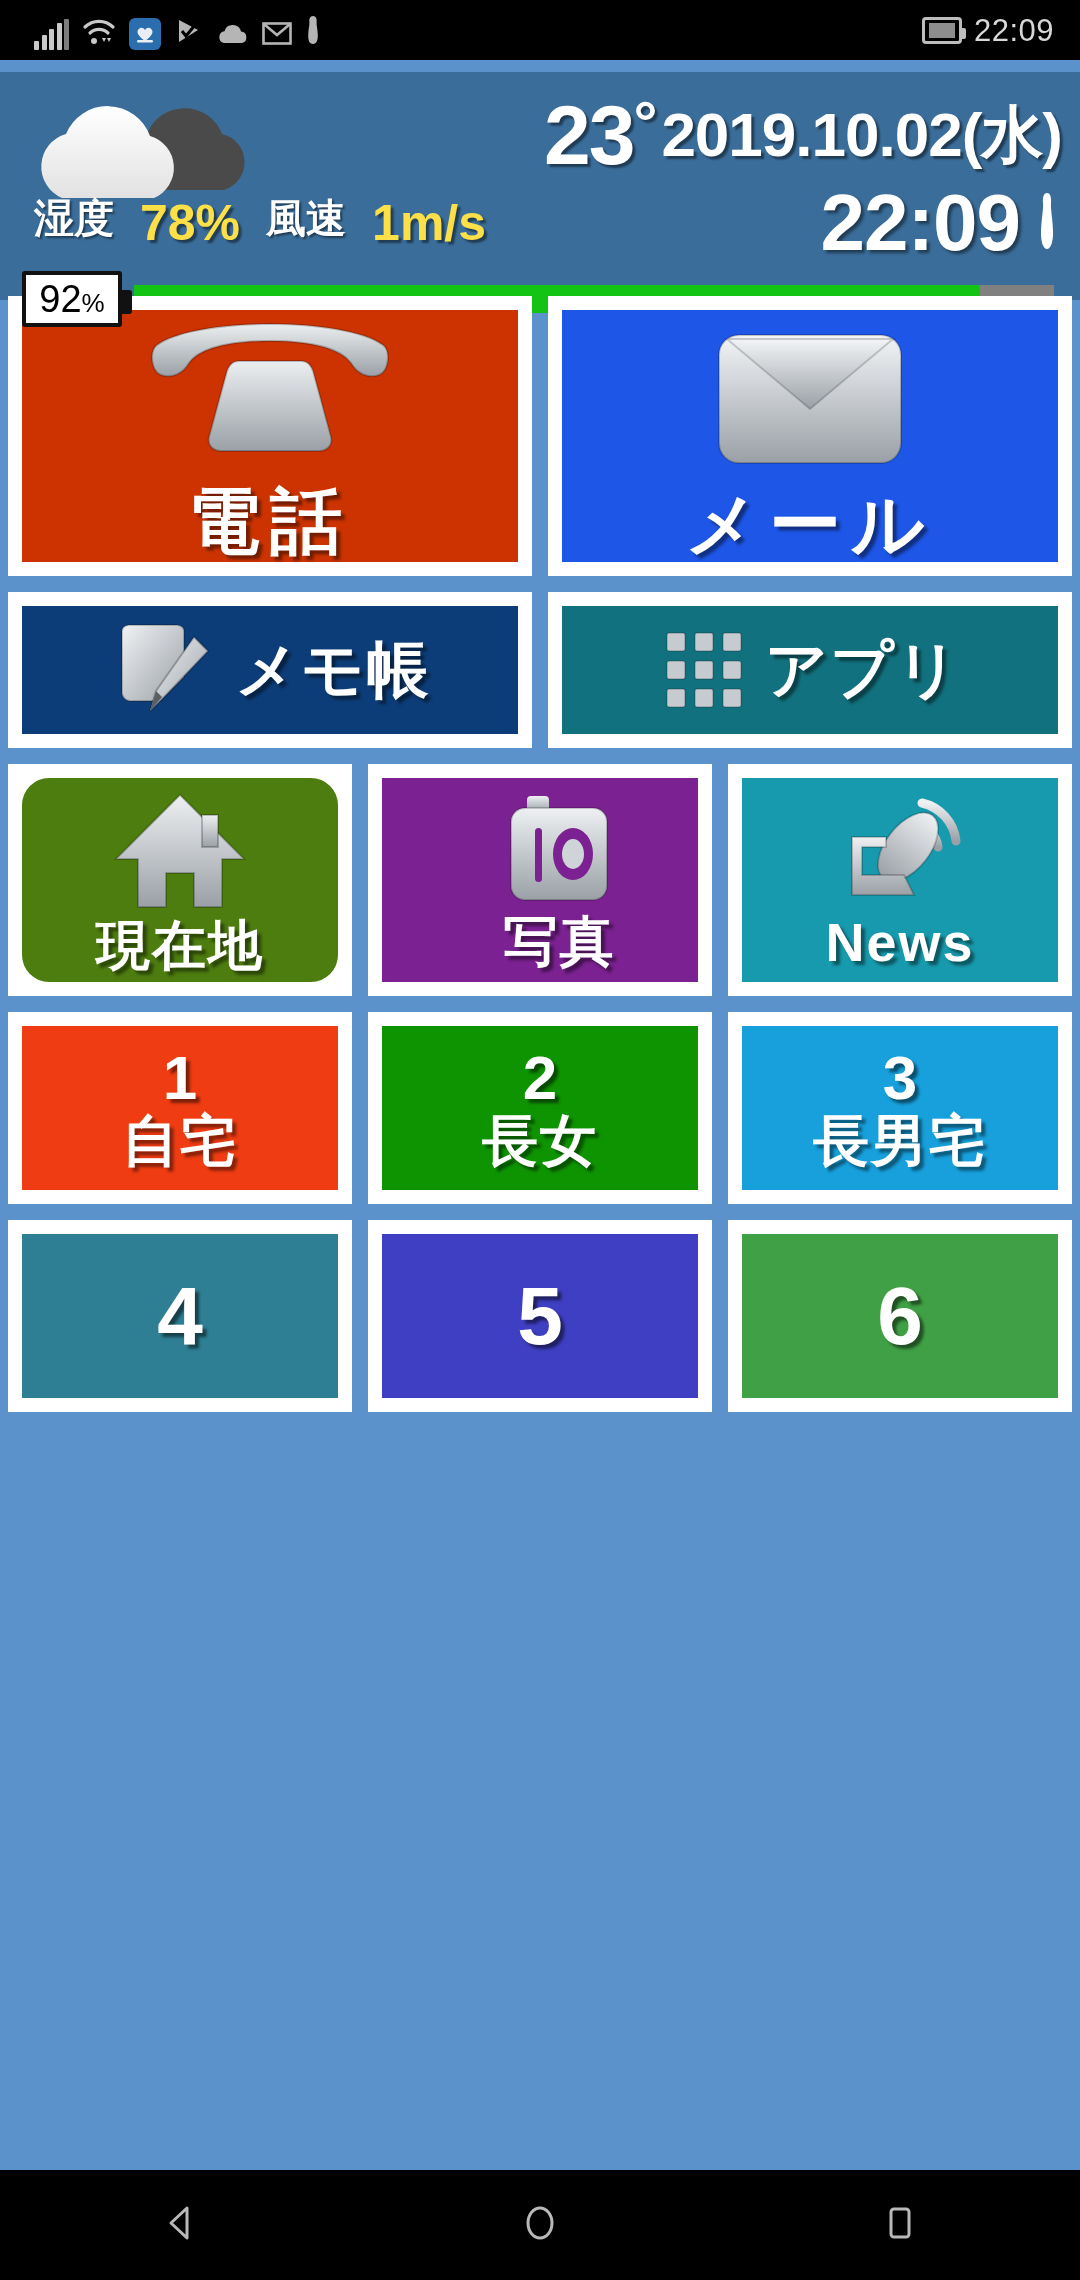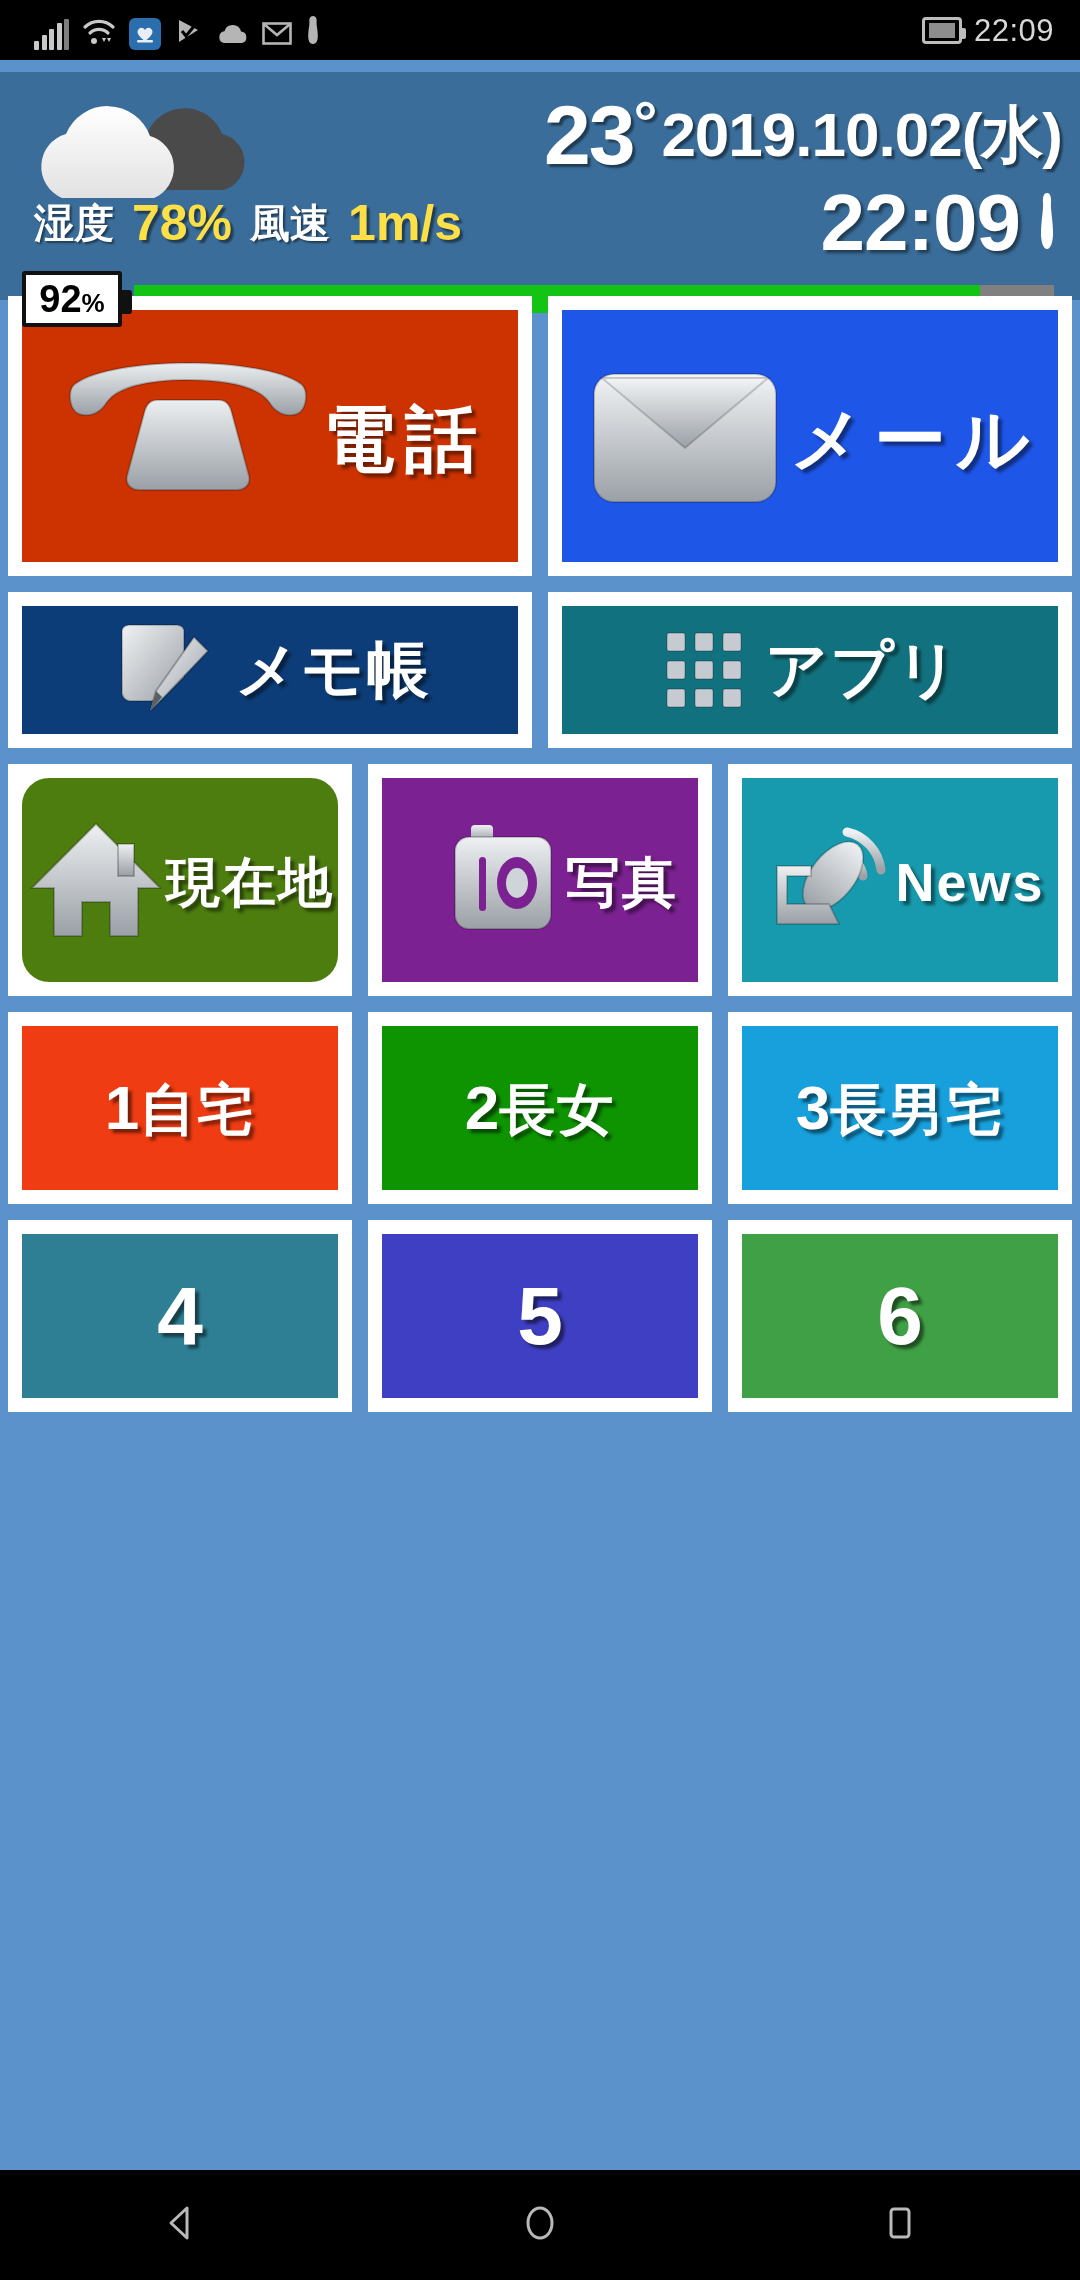--- a/index.html
+++ b/index.html
@@ -68,21 +68,21 @@
   .temp .deg{ font-size:60px; vertical-align:top; }
   .date{
     color:#fff; font-size:62px; font-weight:bold; line-height:1;
     text-shadow:3px 3px 2px rgba(0,0,0,.45);
     margin-left:6px; letter-spacing:-1px;
   }
   .wrow2{
     position:absolute; left:0; top:108px; width:1080px; height:86px;
     display:flex; align-items:center;
   }
-  .metrics{ display:flex; align-items:center; gap:18px; padding-left:34px; }
+  .metrics{ display:flex; align-items:flex-start; gap:26px; padding-left:34px; }
   .m-lab{
     color:#fff; font-size:40px; font-weight:bold; line-height:1;
     text-shadow:2px 2px 2px rgba(0,0,0,.45);
   }
   .m-val{
     color:#fde047; font-size:50px; font-weight:bold; line-height:1;
     text-shadow:3px 3px 2px rgba(0,0,0,.45);
   }
   .clockbox{
     margin-left:auto; display:flex; align-items:center; gap:16px;
@@ -101,39 +101,39 @@
   .battbox{
     margin-left:22px; width:100px; height:56px; background:#fff;
     border:4px solid #111; border-radius:3px;
     display:flex; align-items:center; justify-content:center;
     position:relative; z-index:2;
   }
   .battbox::after{
     content:""; position:absolute; right:-14px; top:15px;
     width:12px; height:24px; background:#111; border-radius:0 3px 3px 0;
   }
-  .battbox span{ font-size:38px; font-weight:bold; color:#000; line-height:1; }
+  .battbox span{ font-size:38px; font-weight:normal; color:#000; line-height:1; }
   .battbox span .pc{ font-size:26px; }
   .batttrack{
     margin-left:12px; flex:1; height:28px; background:#808080;
     margin-right:26px; position:relative;
   }
   .battfill{ height:100%; background:#14c414; }
 
   
   .grid{ position:absolute; left:0; top:288px; width:1080px; }
   .row{ display:flex; }
   .cellwrap{ padding:8px; }
   .tile{
     background:#fff; padding:14px; width:100%; height:100%;
     display:block;
   }
   .inner{
     width:100%; height:100%;
-    display:flex; flex-direction:row;
+    display:flex; flex-direction:column;
     align-items:center; justify-content:center;
     position:relative;
   }
   .tlabel{
     color:#fff; font-weight:bold; line-height:1;
     text-shadow:4px 4px 3px rgba(0,0,0,.45);
     white-space:nowrap;
   }
   .tnum{
     color:#fff; font-weight:bold; line-height:1;

